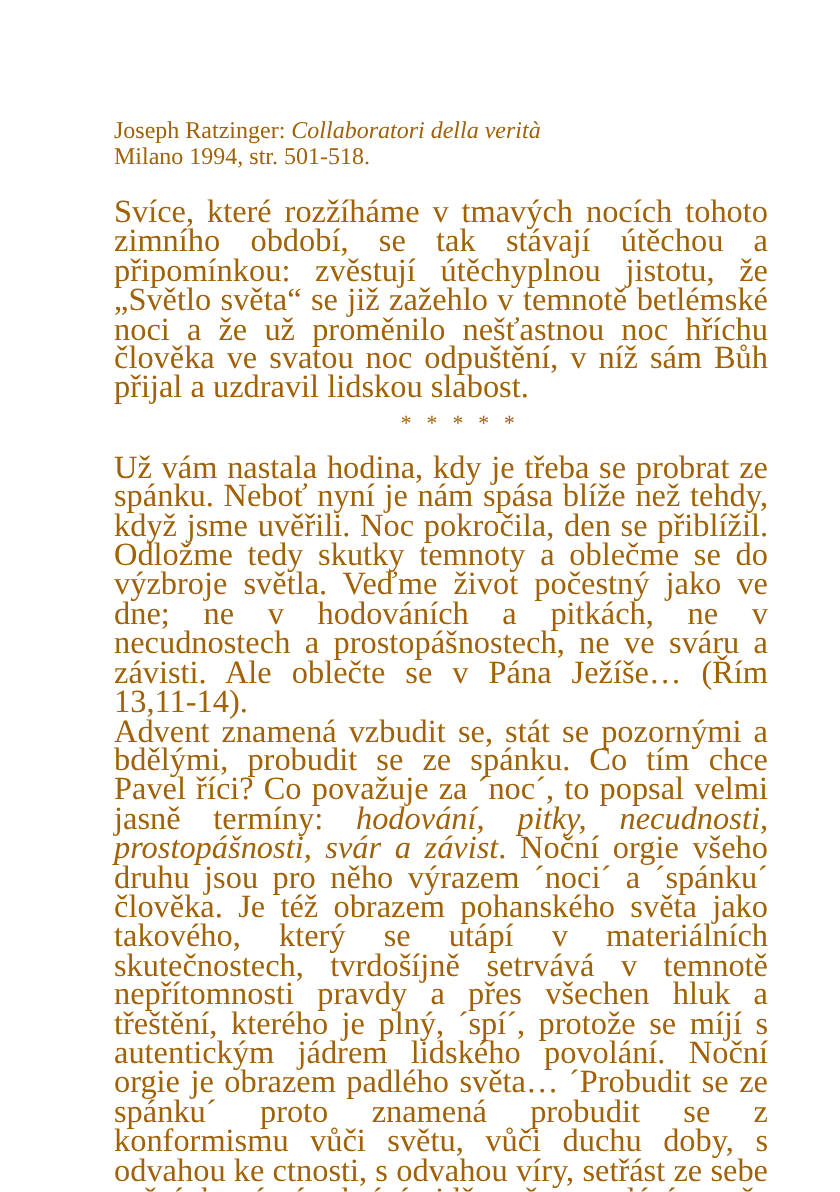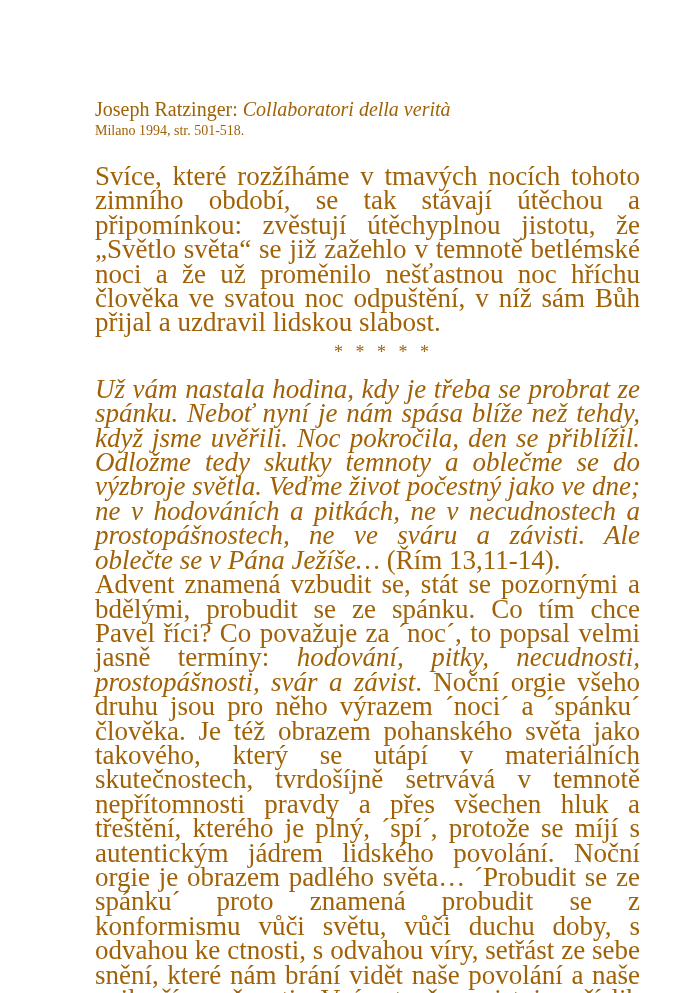--- a/index.html
+++ b/index.html
@@ -2,30 +2,30 @@
 <html><head>
 <meta charset="utf-8">
 <style>
   html, body { margin: 0; padding: 0; background: #ffffff; }
   body { width: 700px; height: 993px; position: relative; overflow: hidden; }
   .page {
     position: absolute; left: 77px; top: 97px; width: 545px;
     font-family: "Liberation Serif", serif; color: #a16207; margin-left: 18px;
   }
   .title { font-size: 20px; line-height: 24px; }
-  .subtitle { font-size: 14px; line-height: 20px; margin-bottom: 23px; }
+  .subtitle { font-size: 20px; line-height: 20px; margin-bottom: 23px; }
   .para {
     font-size: 27px; line-height: 24.4px; text-align: justify;
     margin: 0;
   }
   .stars {
     font-size: 18px; line-height: 22px; text-align: center;
     word-spacing: 8px; margin: 6px 0 14px 0; padding-left: 28px;
   }
-  .quote { font-style: italic; }
+  .quote { }
   i { font-style: italic; }
 </style>
 </head>
 <body>
 
 <div class="page">
   <div class="title"><span>Joseph Ratzinger: </span><i>Collaboratori della verità</i></div>
   <div class="subtitle">Milano 1994, str. 501-518.</div>
 
   <p class="para">Svíce, které rozžíháme v tmavých nocích tohoto zimního období, se tak stávají útěchou a připomínkou: zvěstují útěchyplnou jistotu, že „Světlo světa“ se již zažehlo v temnotě betlémské noci a že už proměnilo nešťastnou noc hříchu člověka ve svatou noc odpuštění, v níž sám Bůh přijal a uzdravil lidskou slabost.</p>

